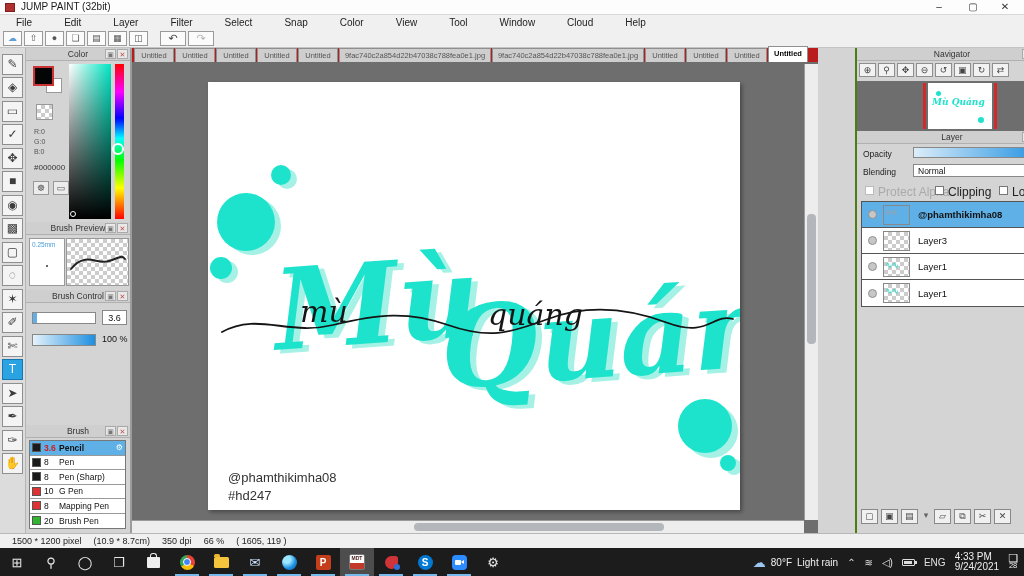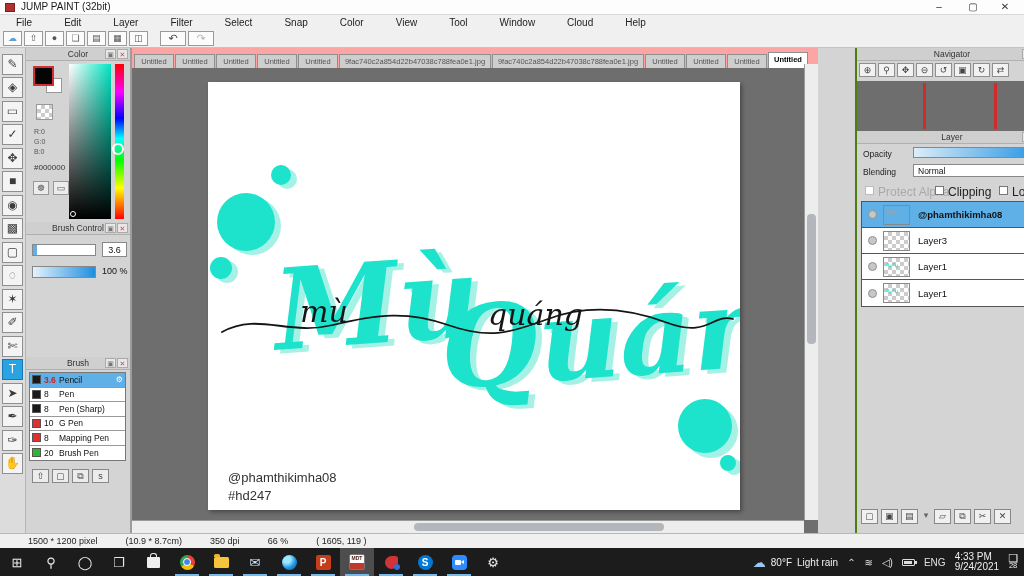--- a/index.html
+++ b/index.html
@@ -70,28 +70,28 @@
   
   #brush-panel{position:relative;height:108px}
   #brush-list{left:3px;top:15px;width:97px;background:#fff;border:1px solid #777}
   .brow{display:flex;align-items:center;height:14.5px;border-bottom:1px solid #999;background:#fff;position:relative}
   .brow:last-child{border-bottom:none}
   .brow.sel{background:#5fb0e6}
   .bsw{width:9px;height:9px;margin:0 3px 0 2px;border:1px solid #555;flex:none}
   .bsz{width:15px;font-size:8.5px;color:#111;flex:none}
   .brow.sel .bsz{color:#cf1f1f;font-weight:bold}
   .bnm{font-size:8.5px;color:#111;white-space:nowrap}
-  .brow.sel .bnm{font-weight:normal}
+  .brow.sel .bnm{font-weight:bold}
   .bgear{position:absolute;right:2px;font-size:8px;color:#fff}
   .bfoot{position:absolute;left:6px;top:112px;display:flex;gap:3px}
   .bfbtn{width:17px;height:14px;background:#ececec;border:1px solid #888;font-size:9px;line-height:12px;text-align:center;color:#444}
 
   
   #canvas-area{left:132px;top:48px;width:686px;height:485px;background:#6e6e6e}
-  #tabstrip{left:0;top:0;width:686px;height:20px;background:#fca5a5;display:flex;align-items:flex-end;gap:1px;padding-left:2px}
+  #tabstrip{left:0;top:0;width:686px;height:14px;background:#b91c1c;display:flex;align-items:flex-end;gap:1px;padding-left:2px}
   .tab{height:14px;background:#cecece;border:1px solid #8f8f8f;border-bottom:none;font-size:7.5px;color:#555;text-align:center;line-height:13px;width:40px;overflow:hidden;white-space:nowrap}
   .tab.wide{width:152px}
   .tab.active{background:#fff;color:#000;height:16px;font-weight:bold}
   #viewport{left:0;top:16px;width:672px;height:456px;overflow:hidden}
   #page{left:76px;top:18px;width:532px;height:428px;background:#fff;box-shadow:2px 2px 4px rgba(0,0,0,.35)}
   #vscroll{left:672px;top:16px;width:14px;height:456px;background:#ededed;border-left:1px solid #9a9a9a}
   #vthumb{left:2px;top:150px;width:9px;height:130px;background:#b3b7bb;border-radius:4px}
   #hscroll{left:0;top:472px;width:672px;height:13px;background:#ededed;border-top:1px solid #9a9a9a}
   #hthumb{left:282px;top:2px;width:250px;height:8px;background:#b3b7bb;border-radius:4px}
 
@@ -130,21 +130,21 @@
   .lscrib.gray{color:#9aa4ac;font-size:8px}
   .lname{font-size:9.5px;color:#111;margin-left:8px;white-space:nowrap}
   .lrow.sel .lname{font-weight:bold}
   .lgear{position:absolute;right:5px;font-size:11px;color:#fff}
   #layer-foot{position:absolute;left:4px;top:378px;display:flex;gap:3px;align-items:center}
   .lfbtn{width:17px;height:15px;background:#f0f0f0;border:1px solid #888;font-size:9px;line-height:13px;text-align:center;color:#444}
   .lfbtn.drop{border:none;background:none;color:#666;width:10px}
 
   
   #statusbar{left:0;top:533px;width:1024px;height:15px;background:#f0f0f0;border-top:1px solid #b8b8b8;display:flex;align-items:center;font-size:9px;color:#222}
-  #statusbar span{margin-left:28px}
+  #statusbar span{margin-left:12px}
 
   
   #taskbar{left:0;top:548px;width:1024px;height:28px;background:#1c1c1c;display:flex;align-items:center;color:#e8e8e8}
   .tk{width:34px;height:28px;display:flex;align-items:center;justify-content:center;position:relative;flex:none}
   .tk.openapp::after{content:"";position:absolute;left:5px;bottom:0;width:24px;height:2px;background:#76b9ed}
   .tk.hl{background:#4d4d4d}
   .tkg{font-size:13px;color:#e8e8e8}
   .ic-chrome{width:15px;height:15px;border-radius:50%;background:conic-gradient(#ea4335 0 33%,#fbbc05 0 66%,#34a853 0);position:relative}
   .ic-chrome::after{content:"";position:absolute;inset:3.5px;border-radius:50%;background:#4285f4;border:1px solid #fff}
   .ic-folder{width:15px;height:11px;background:#f6c43c;border-radius:1.5px;position:relative}
@@ -253,20 +253,36 @@
       <div class="rgbline abs" style="top:100px">B:0</div>
       <div id="hexline" class="abs">#000000</div>
       <div class="cpbtn abs" style="left:7px">☸</div>
       <div class="cpbtn abs" style="left:27px">▭</div>
       <div id="sv-box" class="abs"></div>
       <div id="sv-dot" class="abs"></div>
       <div id="hue-bar" class="abs"></div>
       <div id="hue-marker" class="abs"></div>
     </div>
 
+    <div id="brush-preview">
+      <div class="phead">
+        <span>Brush Preview</span>
+        <span class="phbtn pop">▣</span>
+        <span class="phbtn cls">✕</span>
+      </div>
+      <div id="bp-left" class="abs">
+        <div id="bp-size">0.25mm</div>
+        <div id="bp-dot"></div>
+      </div>
+      <div id="bp-right" class="abs checker">
+        <svg width="61" height="46" viewBox="0 0 61 46">
+          <path d="M4 30 C 18 12, 30 26, 42 22 S 55 16, 58 20" fill="none" stroke="#222" stroke-width="2" stroke-linecap="round"></path>
+        </svg>
+      </div>
+    </div>
 
     <div id="brush-control">
       <div class="phead">
         <span>Brush Control</span>
         <span class="phbtn pop">▣</span>
         <span class="phbtn cls">✕</span>
       </div>
       <div id="bc-track1" class="abs"></div>
       <div id="bc-fill1" class="abs"></div>
       <div id="bc-val" class="abs">3.6</div>
@@ -398,20 +414,25 @@
         <div class="nbtn">⚲</div>
         <div class="nbtn">✥</div>
         <div class="nbtn">⊖</div>
         <div class="nbtn">↺</div>
         <div class="nbtn">▣</div>
         <div class="nbtn">↻</div>
         <div class="nbtn">⇄</div>
       </div>
       <div id="nav-view">
         <div class="nav-red" style="left:66px"></div>
+        <div id="nav-thumb">
+          <div id="nav-dot1"></div>
+          <div id="nav-dot2"></div>
+          <span id="nav-art"><span>Mù</span> <span>Quáng</span></span>
+        </div>
         <div class="nav-red" style="left:137px"></div>
       </div>
     </div>
 
     <div id="layer-panel">
       <div class="phead">
         <span>Layer</span>
         <span class="phbtn pop">▣</span>
         <span class="phbtn cls">✕</span>
       </div>

